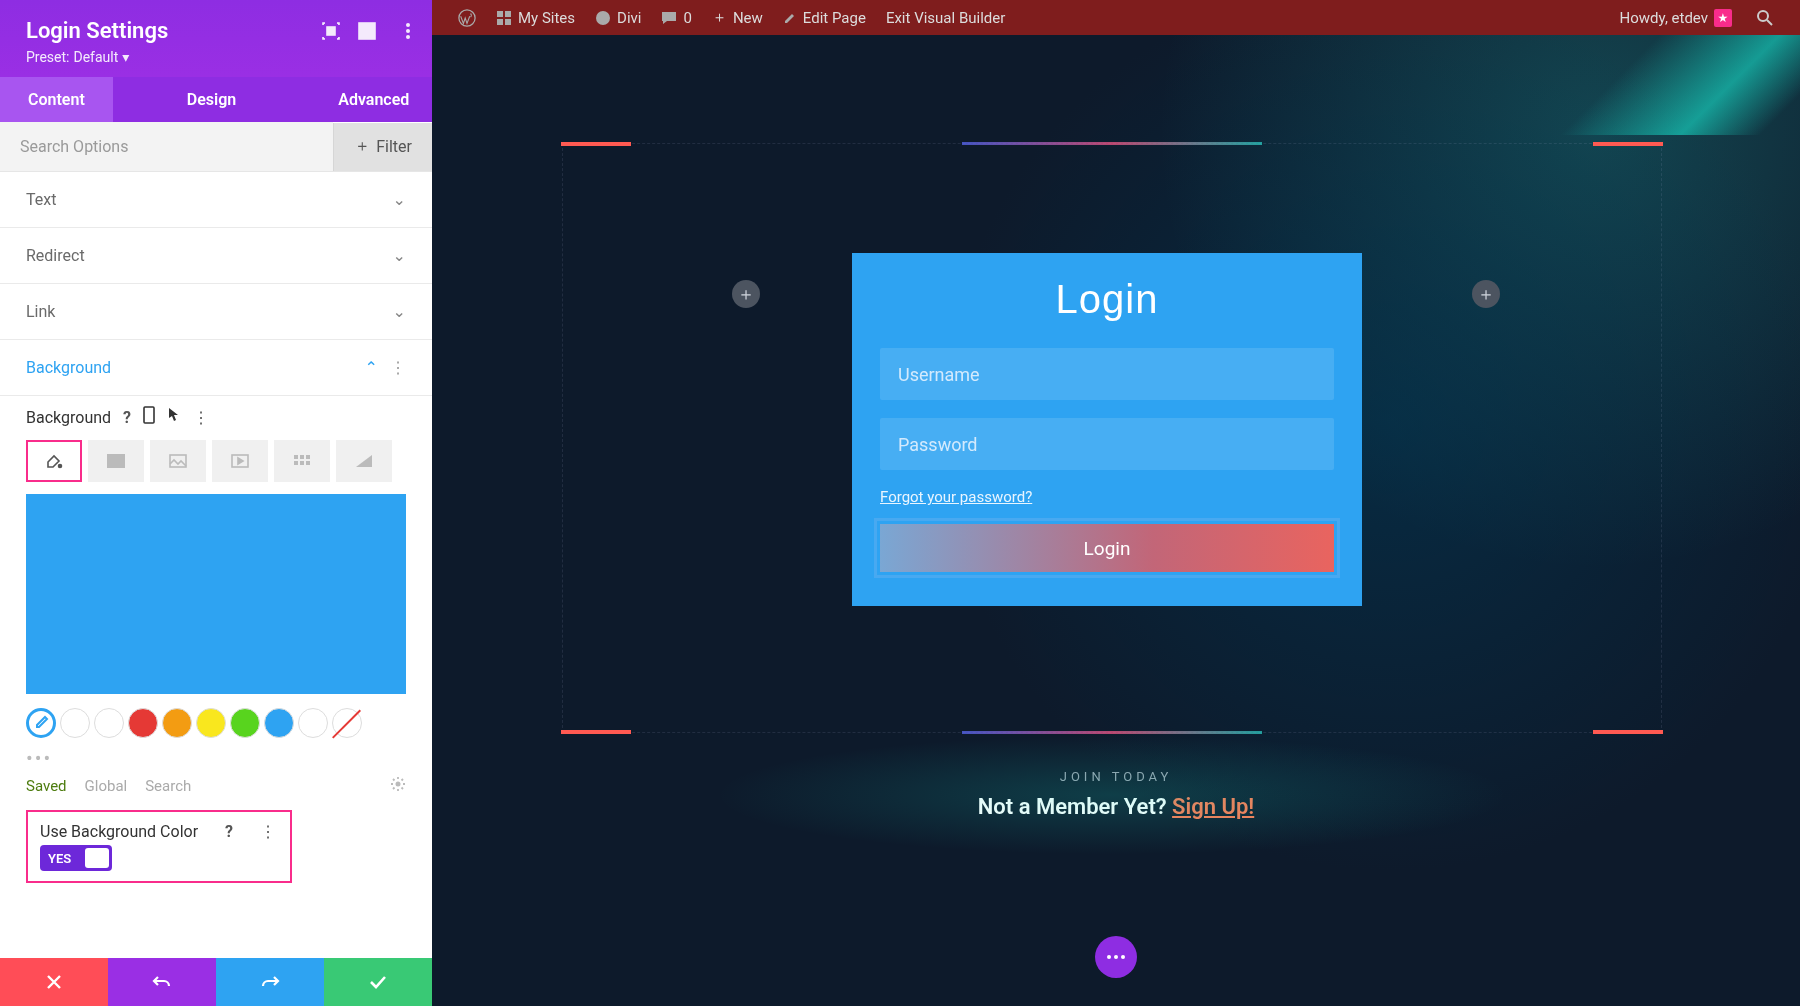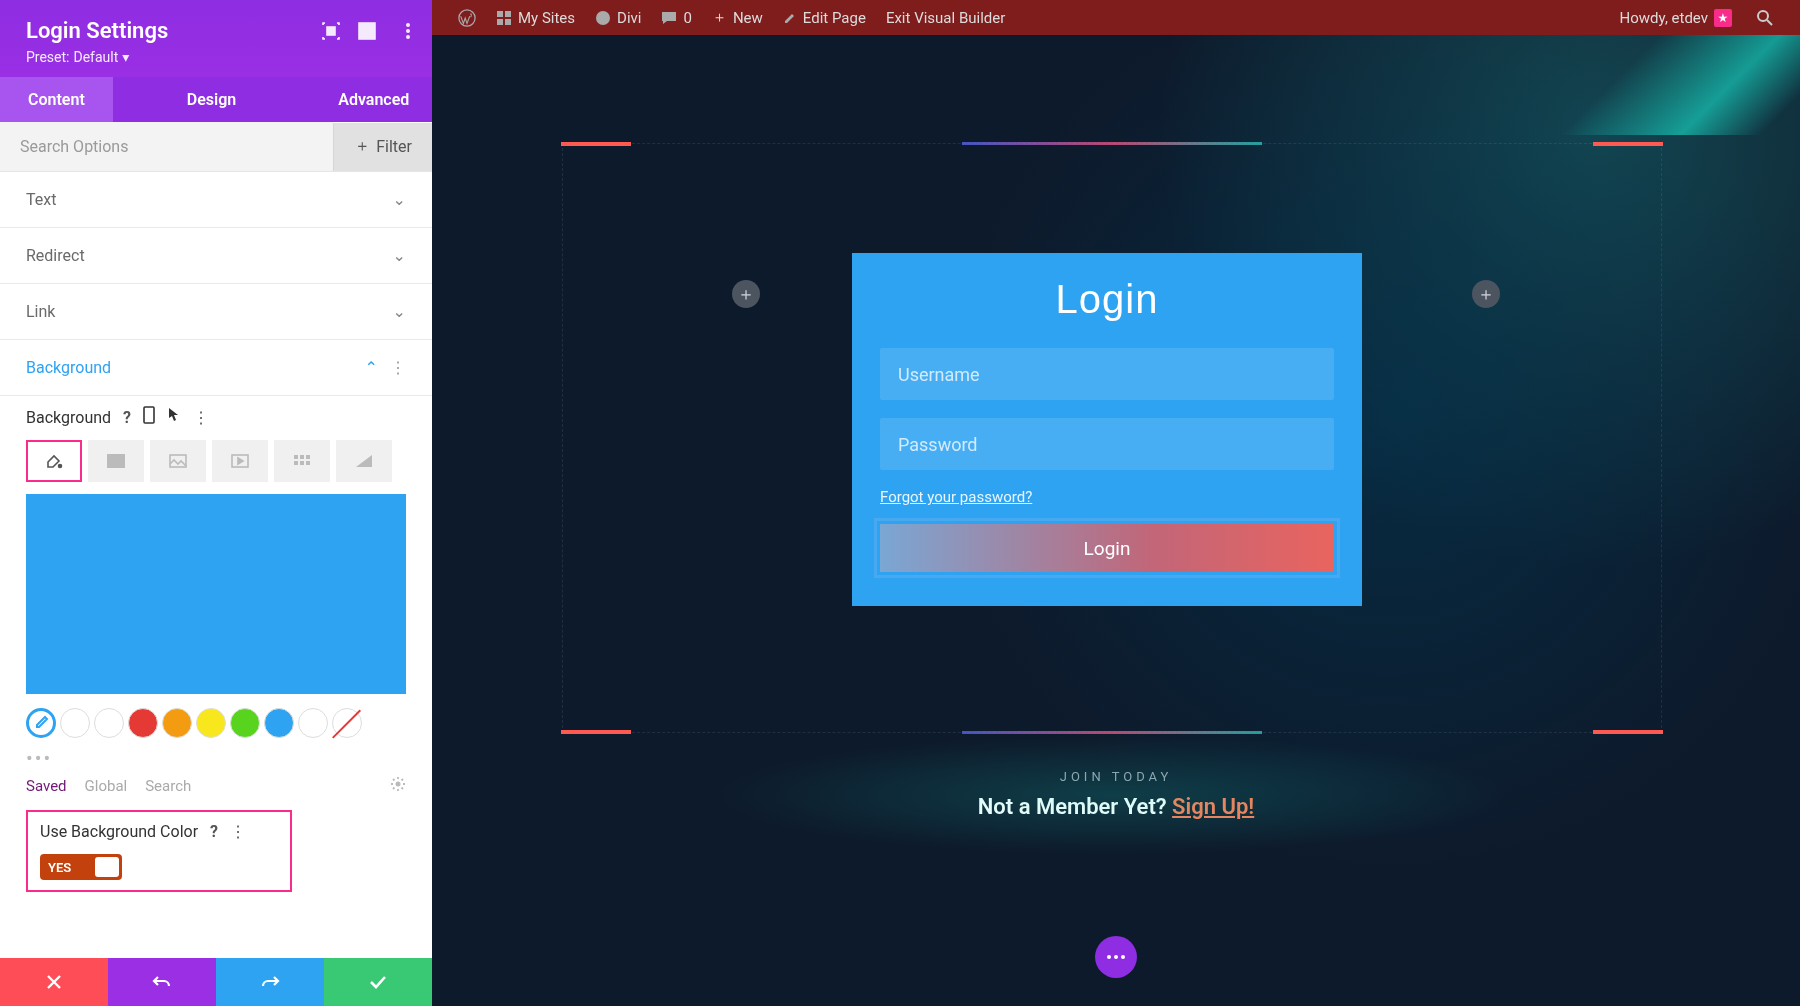--- a/index.html
+++ b/index.html
@@ -46,27 +46,27 @@
 .color-preview { width: 100%; height: 200px; background: #2ea3f2; margin-bottom: 14px; }
 
 .swatch-row { display: flex; gap: 4px; align-items: center; margin-bottom: 8px; }
 .swatch { width: 30px; height: 30px; border-radius: 50%; border: 1px solid #ddd; cursor: pointer; }
 .swatch.picker { border: 3px solid #2ea3f2; display: flex; align-items: center; justify-content: center; position: relative; }
 .swatch.none { background: #fff; position: relative; }
 .swatch.none::after { content: ""; position: absolute; width: 140%; height: 2px; background: #e53935; transform: rotate(-45deg); top: 50%; left: -20%; }
 
 .dots3 { color: #bbb; font-size: 20px; letter-spacing: 2px; }
 .palette-row { display: flex; gap: 18px; font-size: 15px; color: #aaa; margin: 6px 0 14px; align-items: center; }
-.palette-row .saved { color: #701a75; }
+.palette-row .saved { color: #4d7c0f; }
 .palette-row .gear { margin-left: auto; }
 
 .use-bg-box { border: 2px solid #f92c8b; padding: 10px 12px; width: 266px; }
-.use-bg-box .lblrow { display: flex; align-items: center; gap: 12px; }
+.use-bg-box .lblrow { display: flex; align-items: center; gap: 27px; }
 .use-bg-box .label { font-size: 16px; color: #333; }
-.toggle { margin-top: 13px; width: 82px; height: 26px; background: #c2410c; border-radius: 4px; position: relative; display: flex; align-items: center; }
+.toggle { margin-top: 4px; width: 72px; height: 26px; background: #6d28d9; border-radius: 4px; position: relative; display: flex; align-items: center; }
 .toggle .txt { color: #fff; font-size: 13px; font-weight: 600; margin-left: 8px; }
 .toggle .knob { position: absolute; right: 3px; top: 3px; width: 24px; height: 20px; background: #fff; border-radius: 3px; }
 
 .panel-footer { margin-top: auto; display: flex; height: 48px; }
 .panel-footer .fb { flex: 1; display: flex; align-items: center; justify-content: center; color: #fff; cursor: pointer; }
 .fb-close { background: #ff4d57; }
 .fb-undo  { background: #9a2fe4; }
 .fb-redo  { background: #2ea3f2; }
 .fb-save  { background: #39c975; }
 

